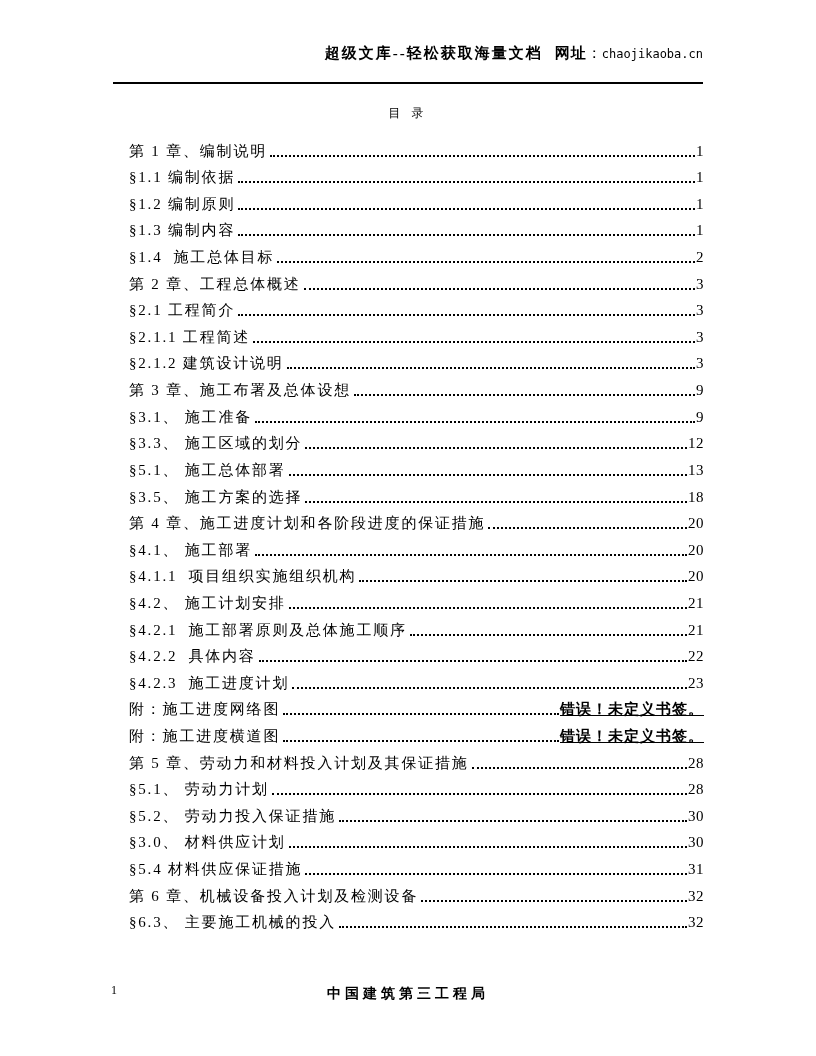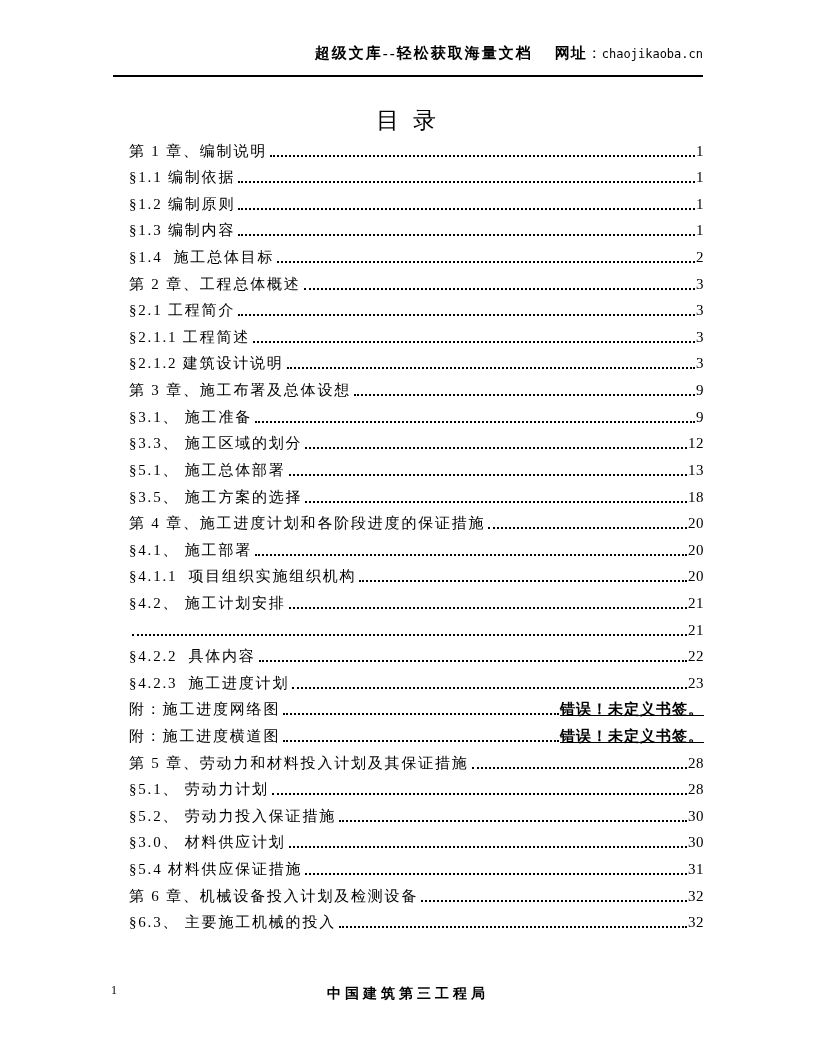--- a/index.html
+++ b/index.html
@@ -12,35 +12,35 @@
     overflow: hidden;
   }
   .header {
     position: absolute;
     left: 113px; top: 44px;
     width: 590px;
     display: flex;
     justify-content: flex-end;
     align-items: baseline;
     border-bottom: 2px solid #000;
-    padding-bottom: 12px;
+    padding-bottom: 19px;
     font-size: 15px;
     white-space: nowrap;
     text-align: right;
   }
   .header .site { font-weight: bold; letter-spacing: 2px; }
-  .header .addr-label { font-weight: bold; letter-spacing: 1px; margin-left: 22px; }
+  .header .addr-label { font-weight: bold; letter-spacing: 1px; margin-left: 12px; }
   .header .addr-sep { font-family: "DejaVu Sans Mono", monospace; }
   .header .url { font-family: "DejaVu Sans Mono", monospace; font-size: 12px; letter-spacing: 0; }
   .doc-title {
     position: absolute;
     left: 113px; top: 105px;
     width: 590px;
     text-align: center;
-    font-size: 23px;
+    font-size: 12px;
     letter-spacing: 4px;
   }
   .toc {
     position: absolute;
     left: 113px; top: 133px;
     width: 591px;
   }
   .toc-row {
     display: flex;
     align-items: flex-end;
@@ -178,20 +178,21 @@
       <span class="toc-text">§4.1.1  项目组织实施组织机构</span>
       <span class="leader"></span>
       <span class="toc-page">20</span>
     </div>
     <div class="toc-row">
       <span class="toc-text">§4.2、 施工计划安排</span>
       <span class="leader"></span>
       <span class="toc-page">21</span>
     </div>
     <div class="toc-row">
+      <span class="toc-text">§4.2.1  施工部署原则及总体施工顺序</span>
       <span class="leader"></span>
       <span class="toc-page">21</span>
     </div>
     <div class="toc-row">
       <span class="toc-text">§4.2.2  具体内容</span>
       <span class="leader"></span>
       <span class="toc-page">22</span>
     </div>
     <div class="toc-row">
       <span class="toc-text">§4.2.3  施工进度计划</span>

